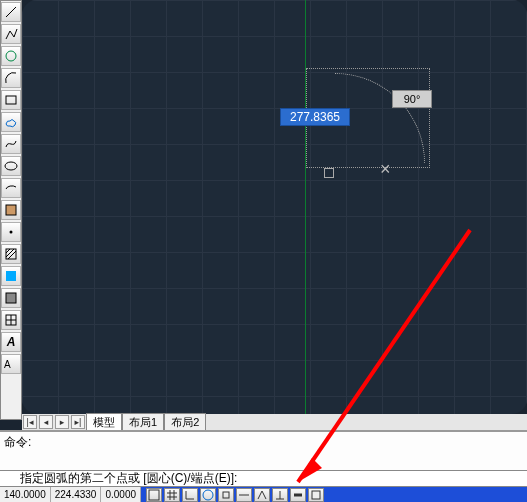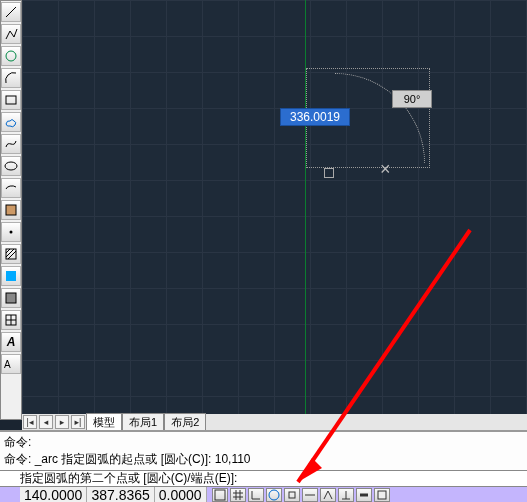--- a/index.html
+++ b/index.html
@@ -35,20 +35,21 @@
   }
   .tool-btn svg { width: 14px; height: 14px; }
 
   
   .canvas {
     position: absolute;
     left: 22px; top: 0;
     width: 505px; height: 414px;
     background: #1e2a38;
     overflow: hidden;
+    border-radius: 15px;
   }
   .grid {
     position: absolute; inset: 0;
     background-image:
       linear-gradient(to right, #2a3544 1px, transparent 1px),
       linear-gradient(to bottom, #2a3544 1px, transparent 1px);
     background-size: 36px 36px;
   }
 
   .axis-v {
@@ -152,25 +153,24 @@
     font-size: 12px;
     color:#000;
     display:flex; align-items:center;
   }
 
   
   .status {
     position: absolute;
     left: 0; top: 486px;
     width: 527px; height: 16px;
-    background: #c4b5fd;
+    background: #1d4ed8;
     border-top: 1px solid #888;
     display: flex; align-items: center;
-    font-size: 14px;
-    padding-left: 20px;
+    font-size: 10px;
   }
   .status .coord {
     padding: 0 4px;
     border-right: 1px solid #aaa;
     height: 100%;
     display: flex; align-items:center;
     background:#f0f0f0;
   }
   .stat-btn {
     width: 16px; height: 14px;
@@ -282,52 +282,49 @@
 
 <div class="canvas">
   <div class="grid"></div>
   <div class="axis-v"></div>
 
   <div class="arc-wrap">
     <div class="arc-path"></div>
   </div>
 
   <div class="angle-box">90°</div>
-  <div class="dist-box">336.0019</div>
+  <div class="dist-box">277.8365</div>
 
   <div class="handle-square"></div>
   <div class="handle-x">×</div>
 </div>
 
 <div class="scroll-h">
   <div class="scroll-btn">|◂</div>
   <div class="scroll-btn">◂</div>
   <div class="scroll-btn">▸</div>
   <div class="scroll-btn">▸|</div>
   <div class="tab active">模型</div>
   <div class="tab">布局1</div>
   <div class="tab">布局2</div>
 </div>
 
 <div class="cmd-area">
   <div class="cmd-line">
     <span>命令: </span>
   </div>
-  <div class="cmd-line">
-    <span>命令: </span><span>_arc </span><span>指定圆弧的起点或 [圆心(C)]: </span><span>1</span><span>0,110</span>
-  </div>
 </div>
 
 <div class="cmd-prompt">
   <span>指定圆弧的第二个点或 [圆心(C)/端点(E)]:</span>
 </div>
 
 <div class="status">
   <div class="coord">140.0000</div>
-  <div class="coord">387.8365</div>
+  <div class="coord">224.4330</div>
   <div class="coord">0.0000</div>
   <div class="stat-sep"></div>
   <div class="stat-btn">
       <svg width="12" height="12">
         <rect x="1" y="1" width="10" height="10" fill="none" stroke="#333"></rect>
       </svg>
     </div>
   <div class="stat-btn">
       <svg width="12" height="12">
         <path d="M1 4h10M1 8h10M4 1v10M8 1v10" stroke="#333"></path>

